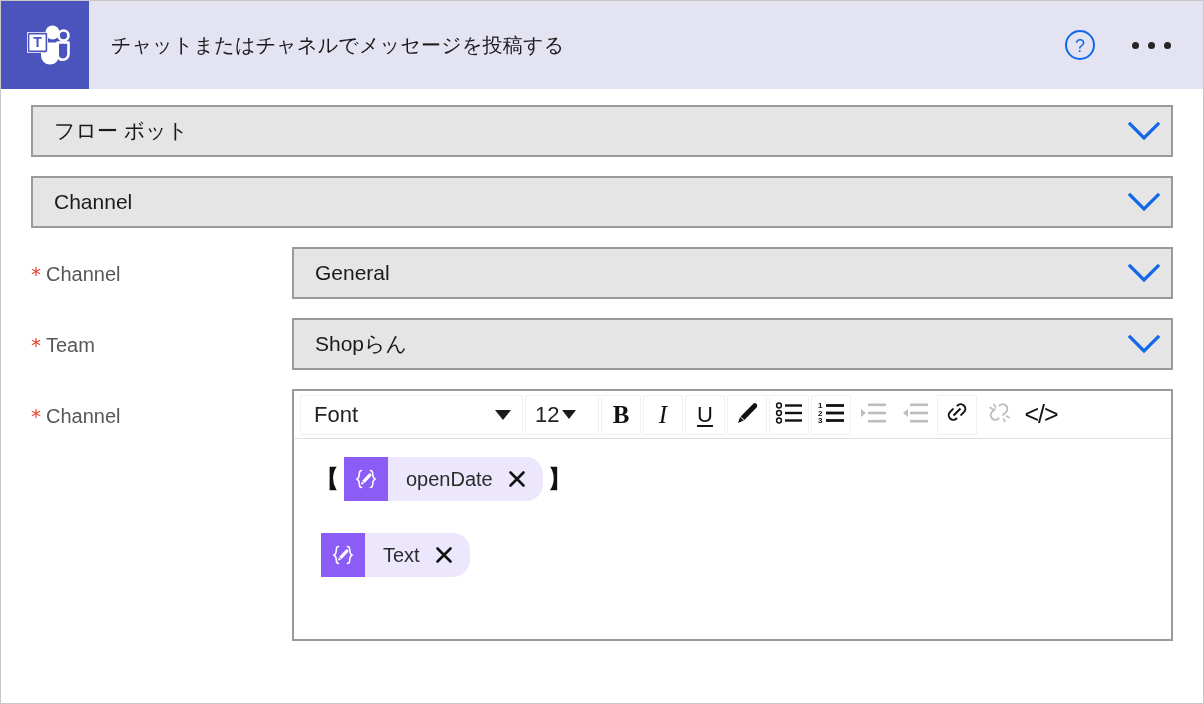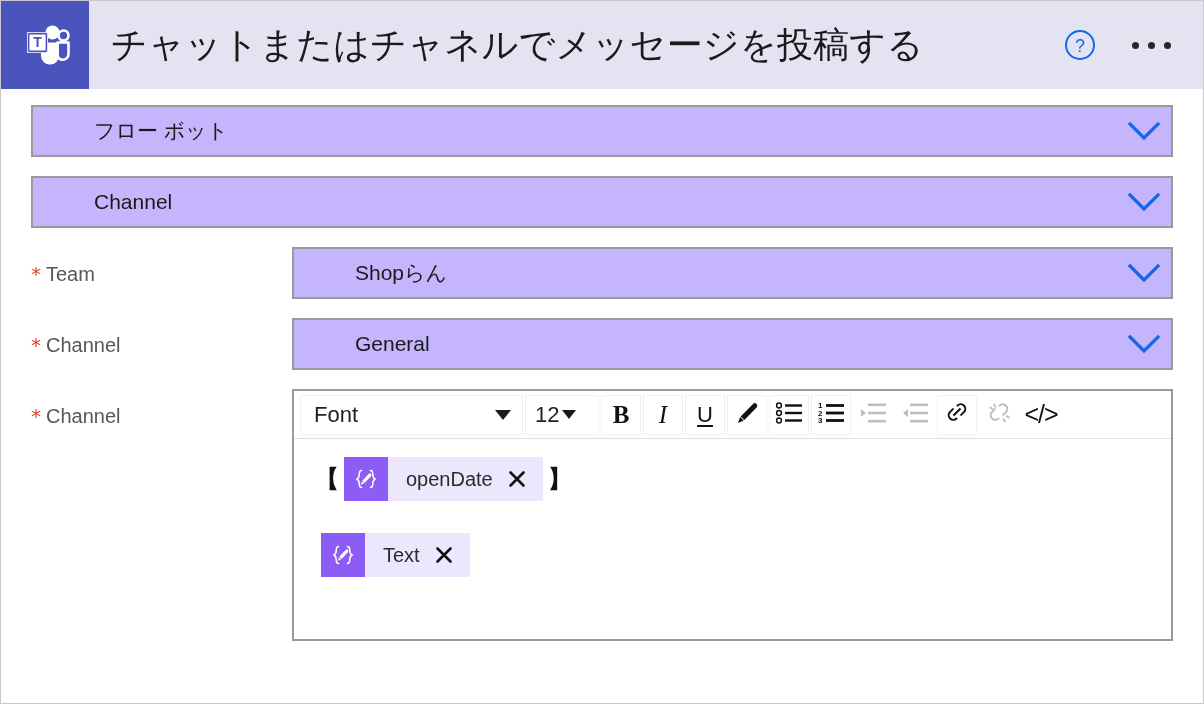--- a/index.html
+++ b/index.html
@@ -34,21 +34,21 @@
     width: 88px;
     height: 88px;
     background: #4b53bc;
     display: flex;
     align-items: center;
     justify-content: center;
     flex: 0 0 88px;
   }
   .header-title {
     flex: 1 1 auto;
-    font-size: 36px;
+    font-size: 20px;
     color: #1a1a1a;
     padding-left: 22px;
     letter-spacing: 0.2px;
     white-space: nowrap;
     overflow: hidden;
   }
   .header-actions {
     display: flex;
     align-items: center;
     gap: 34px;
@@ -100,26 +100,25 @@
     font-family: "DejaVu Sans", sans-serif;
   }
   .field-control {
     flex: 1 1 auto;
   }
 
   .combo {
     position: relative;
     height: 52px;
     border: 2px solid #9a9a9a;
-    background: #c4b5fd;
+    background: #e5e5e5;
     display: flex;
     align-items: center;
     box-sizing: border-box;
     cursor: pointer;
-    padding-left: 40px;
   }
   .combo-value {
     font-size: 21px;
     color: #1a1a1a;
     padding-left: 21px;
     flex: 1 1 auto;
     white-space: nowrap;
     overflow: hidden;
   }
   .chevron {
@@ -216,20 +215,21 @@
     padding: 0 1px;
     font-family: "DejaVu Sans", sans-serif;
   }
   .token {
     display: inline-flex;
     align-items: stretch;
     height: 44px;
     background: #ece7fd;
     margin: 0 4px;
     cursor: pointer;
+    border-radius: 17px;
   }
   .token-icon {
     width: 44px;
     background: #8b5cf6;
     display: flex;
     align-items: center;
     justify-content: center;
     flex: 0 0 44px;
   }
   .token-label {
@@ -305,41 +305,41 @@
             <svg width="34" height="20" viewBox="0 0 34 20" aria-hidden="true">
                 <path d="M3 3 L17 17 L31 3" fill="none" stroke="#1268e8" stroke-width="3.2" stroke-linecap="square"></path>
               </svg>
           </div>
         </div>
       </div>
     </div>
 
     <div class="form-row">
       <div class="field-label">
-        <span class="req-star">*</span><span>Team</span>
+        <span class="req-star">*</span><span>Channel</span>
       </div>
       <div class="field-control">
         <div class="combo">
-          <div class="combo-value">Shopらん</div>
+          <div class="combo-value">General</div>
           <div class="chevron">
             <svg width="34" height="20" viewBox="0 0 34 20" aria-hidden="true">
                 <path d="M3 3 L17 17 L31 3" fill="none" stroke="#1268e8" stroke-width="3.2" stroke-linecap="square"></path>
               </svg>
           </div>
         </div>
       </div>
     </div>
 
     <div class="form-row">
       <div class="field-label">
-        <span class="req-star">*</span><span>Channel</span>
+        <span class="req-star">*</span><span>Team</span>
       </div>
       <div class="field-control">
         <div class="combo">
-          <div class="combo-value">General</div>
+          <div class="combo-value">Shopらん</div>
           <div class="chevron">
             <svg width="34" height="20" viewBox="0 0 34 20" aria-hidden="true">
                 <path d="M3 3 L17 17 L31 3" fill="none" stroke="#1268e8" stroke-width="3.2" stroke-linecap="square"></path>
               </svg>
           </div>
         </div>
       </div>
     </div>
 
     <div class="form-row">

